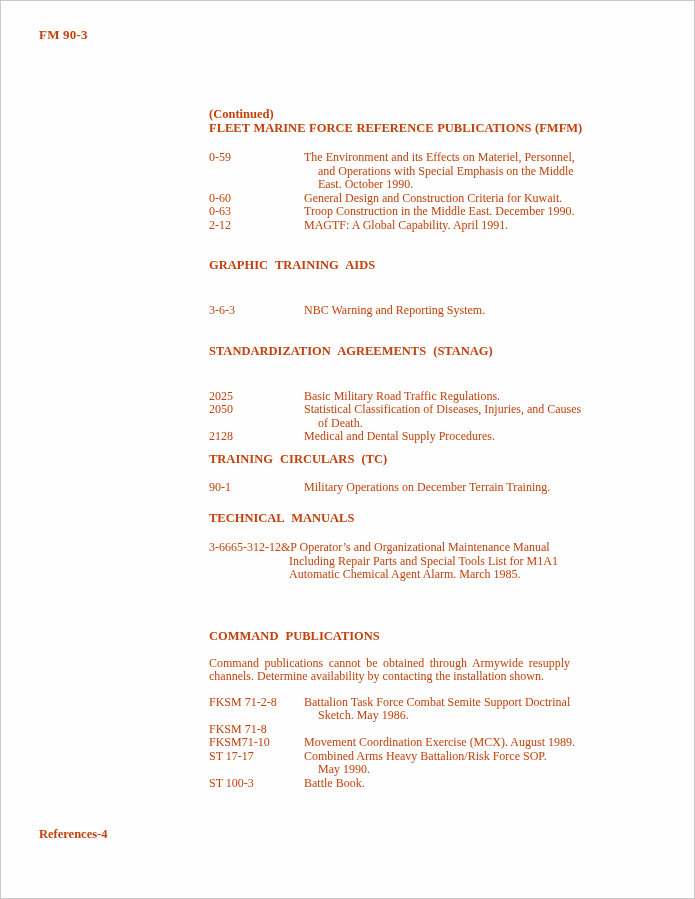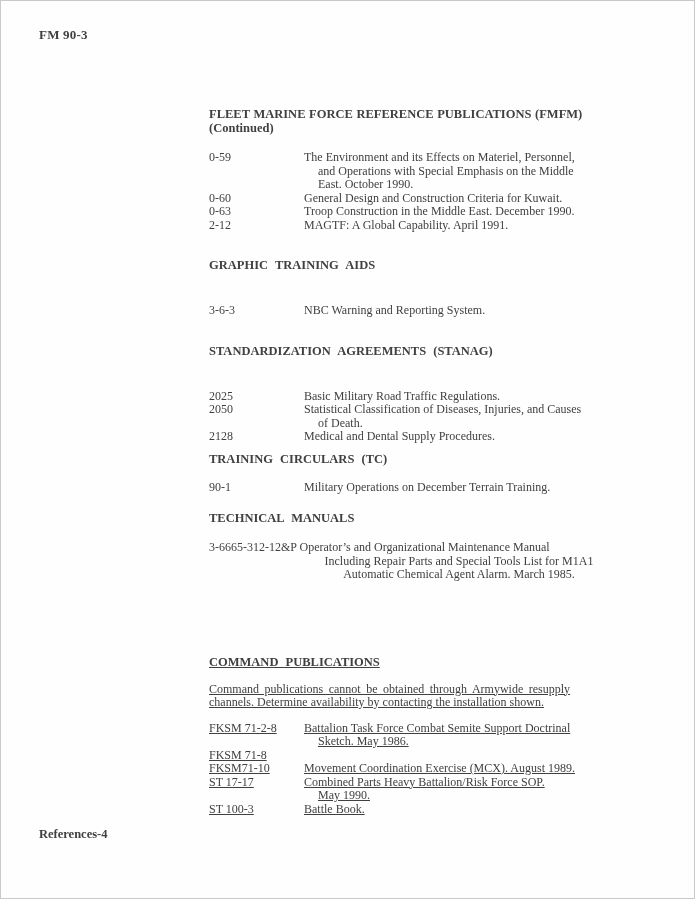--- a/index.html
+++ b/index.html
@@ -1,54 +1,54 @@
 <!DOCTYPE html>
 <html><head>
 <meta charset="utf-8">
 <style>
   html,body{margin:0;padding:0;background:#ffffff;}
   .page{
     position:relative;width:695px;height:899px;box-sizing:border-box;
     background:#fefefe;border:1px solid #c9c9c9;
-    font-family:"Liberation Serif", serif;color:#404040;overflow:hidden;
+    font-family:"Liberation Serif", serif;color:#c2410c;overflow:hidden;
   }
   .doc-header{position:absolute;left:38px;top:26px;font-weight:bold;font-size:13px;letter-spacing:.2px;}
   .doc-footer{position:absolute;left:38px;top:826px;font-weight:bold;font-size:12.5px;}
   .content{position:absolute;left:208px;top:106px;width:420px;font-size:12px;line-height:13.5px;}
   .heading{font-weight:bold;font-size:12.5px;line-height:14px;word-spacing:4px;white-space:nowrap;}
   #sec-fmfm .heading{word-spacing:.5px;}
   .entries{margin-top:32px;}
   #sec-fmfm .entries{margin-top:16px;}
   #sec-tc .entries{margin-top:15px;}
   #sec-command .entries{margin-top:12px;}
   #sec-gta{margin-top:26px;}
   #sec-stanag{margin-top:26px;}
   #sec-tc{margin-top:8px;}
   #sec-tm{margin-top:17px;}
-  #sec-command{margin-top:73px;text-decoration:underline;}
+  #sec-command{margin-top:47px;}
   .row{display:flex;align-items:flex-start;}
   .term{flex:0 0 95px;white-space:nowrap;}
   .def{white-space:nowrap;}
   .def .cont{padding-left:14px;}
   .block{margin-top:16px;}
   .block div{white-space:nowrap;}
-  .block .cont{padding-left:80px;text-align:center;}
+  .block .cont{padding-left:80px;}
   .intro{margin-top:14px;}
   .intro div{white-space:nowrap;}
   #sec-command .intro div:first-child{word-spacing:2.5px;}
 </style>
 </head>
 <body>
 
 <div class="page">
   <div class="doc-header">FM 90-3</div>
   <div class="content">
       <section class="sec" id="sec-fmfm">
+        <div class="heading">(Continued)</div>
         <div class="heading">FLEET MARINE FORCE REFERENCE PUBLICATIONS (FMFM)</div>
-        <div class="heading">(Continued)</div>
         <div class="entries">
           <div class="row">
             <span class="term">0-59</span>
             <span class="def">
               <div>The Environment and its Effects on Materiel, Personnel,</div>
               <div class="cont">and Operations with Special Emphasis on the Middle</div>
               <div class="cont">East. October 1990.</div>
             </span>
           </div>
           <div class="row">
@@ -144,21 +144,21 @@
           </div>
           <div class="row">
             <span class="term">FKSM71-10</span>
             <span class="def">
               <div>Movement Coordination Exercise (MCX). August 1989.</div>
             </span>
           </div>
           <div class="row">
             <span class="term">ST 17-17</span>
             <span class="def">
-              <div>Combined Parts Heavy Battalion/Risk Force SOP.</div>
+              <div>Combined Arms Heavy Battalion/Risk Force SOP.</div>
               <div class="cont">May 1990.</div>
             </span>
           </div>
           <div class="row">
             <span class="term">ST 100-3</span>
             <span class="def">
               <div>Battle Book.</div>
             </span>
           </div>
         </div>

